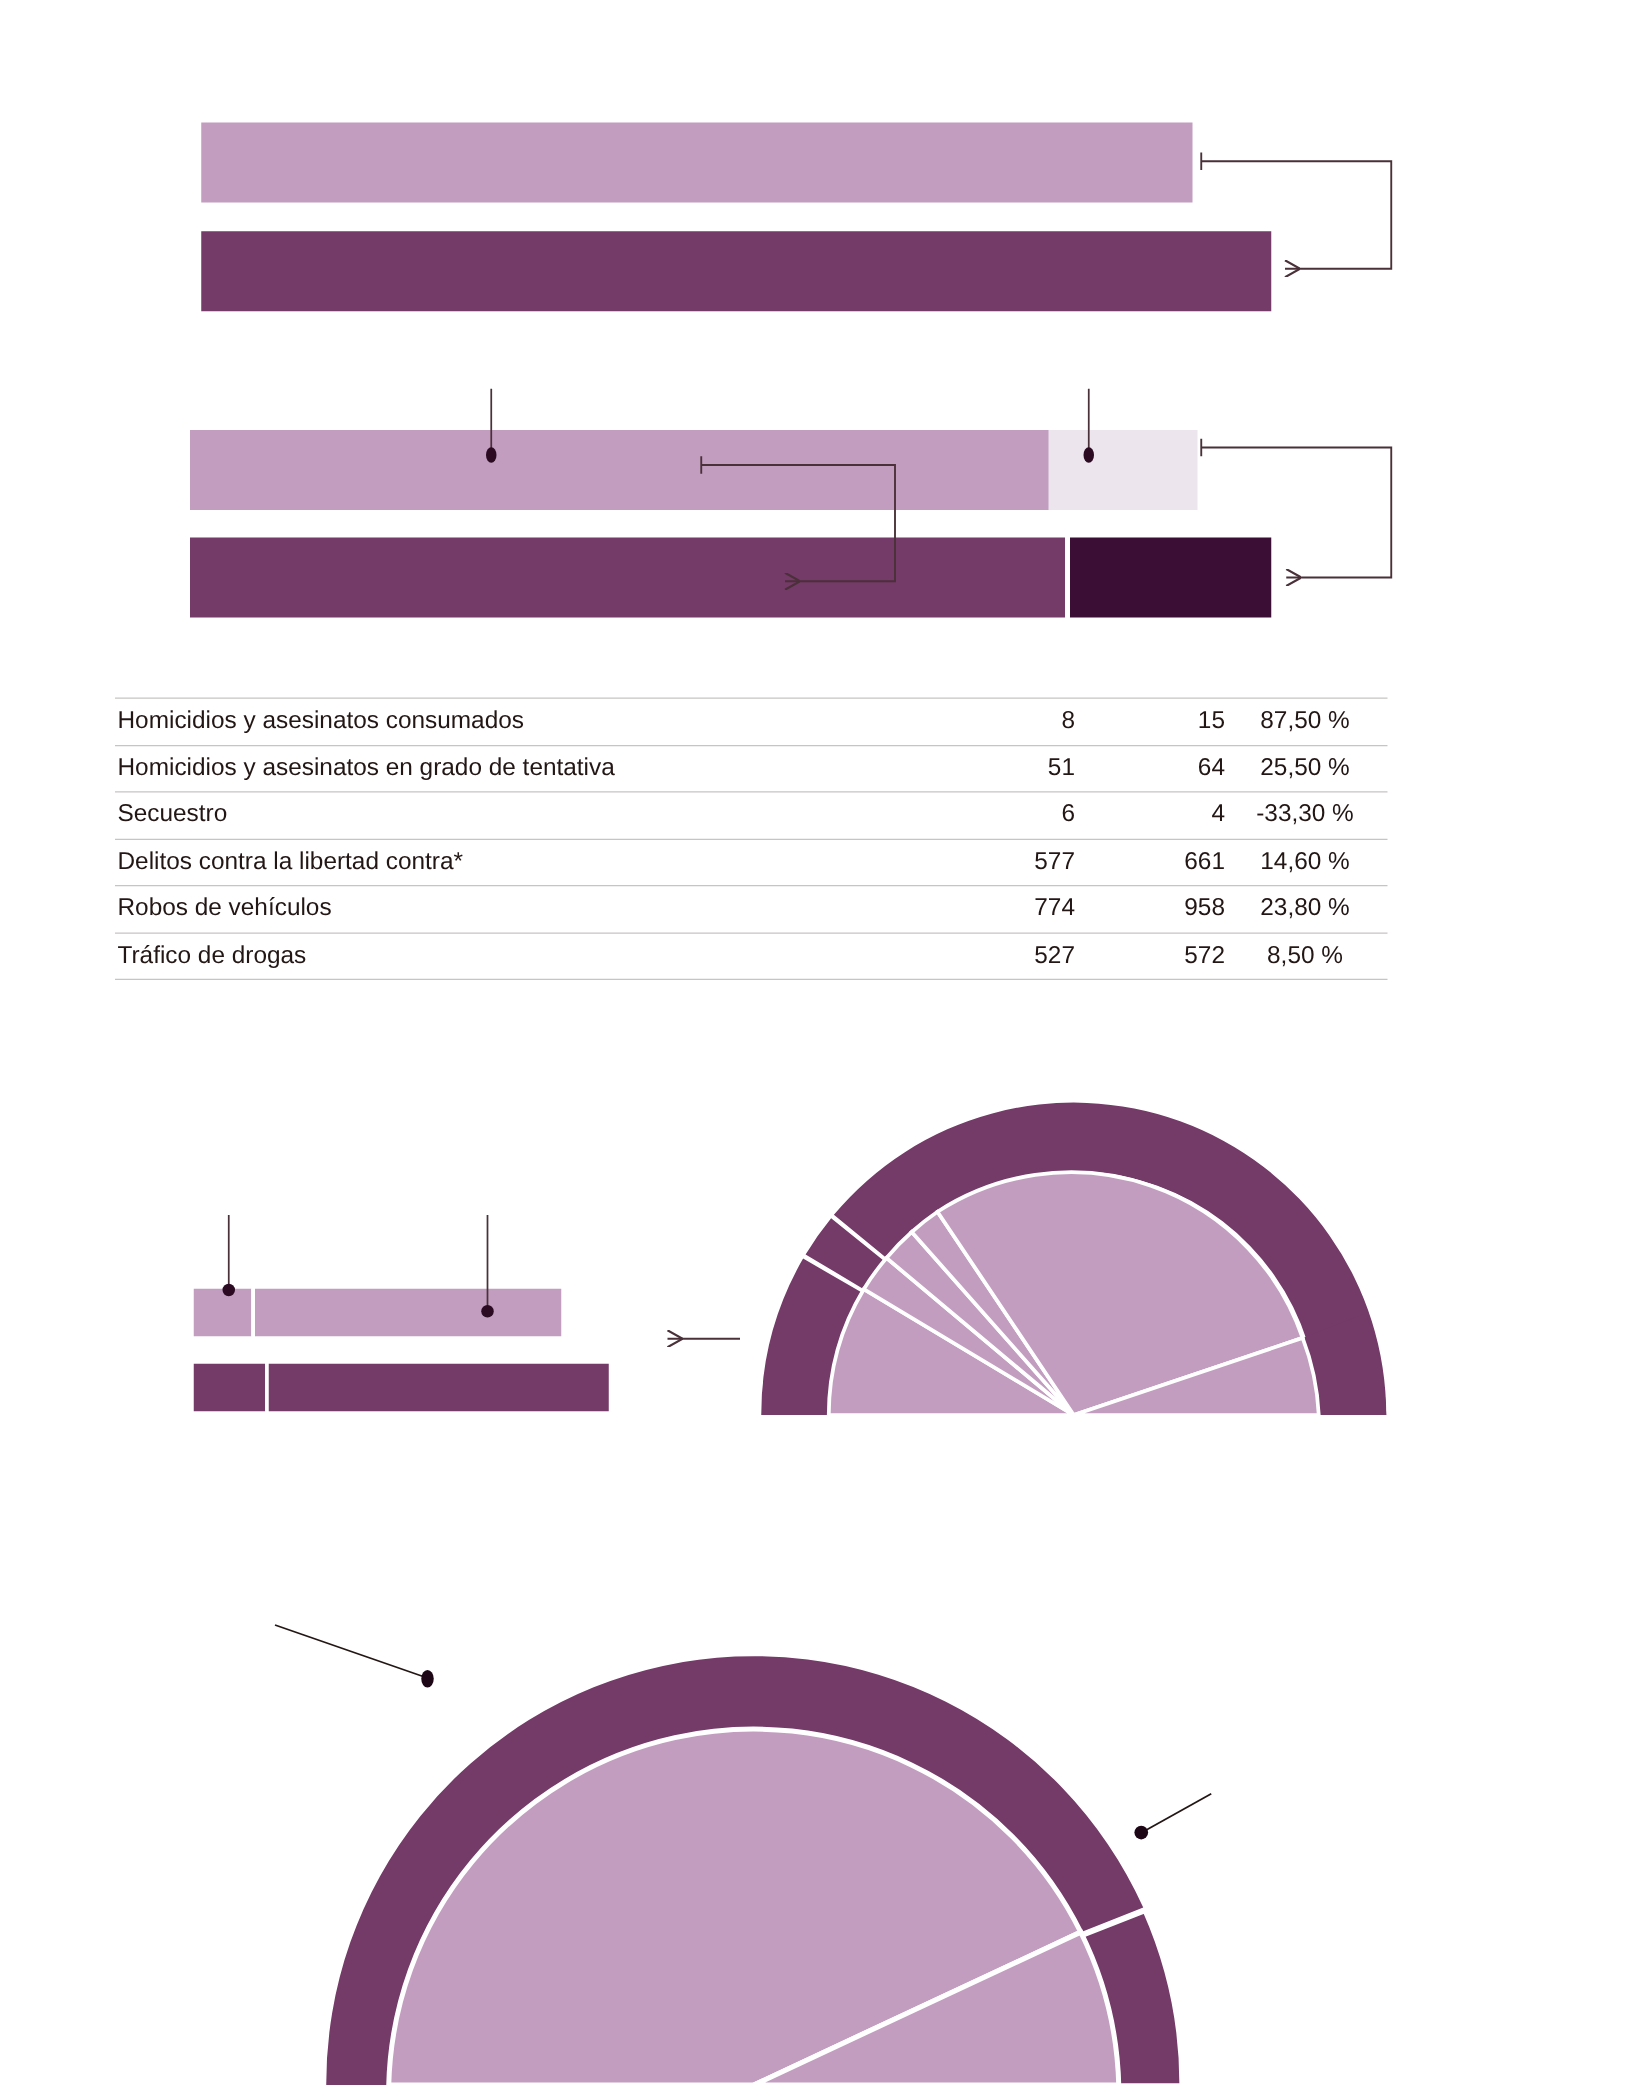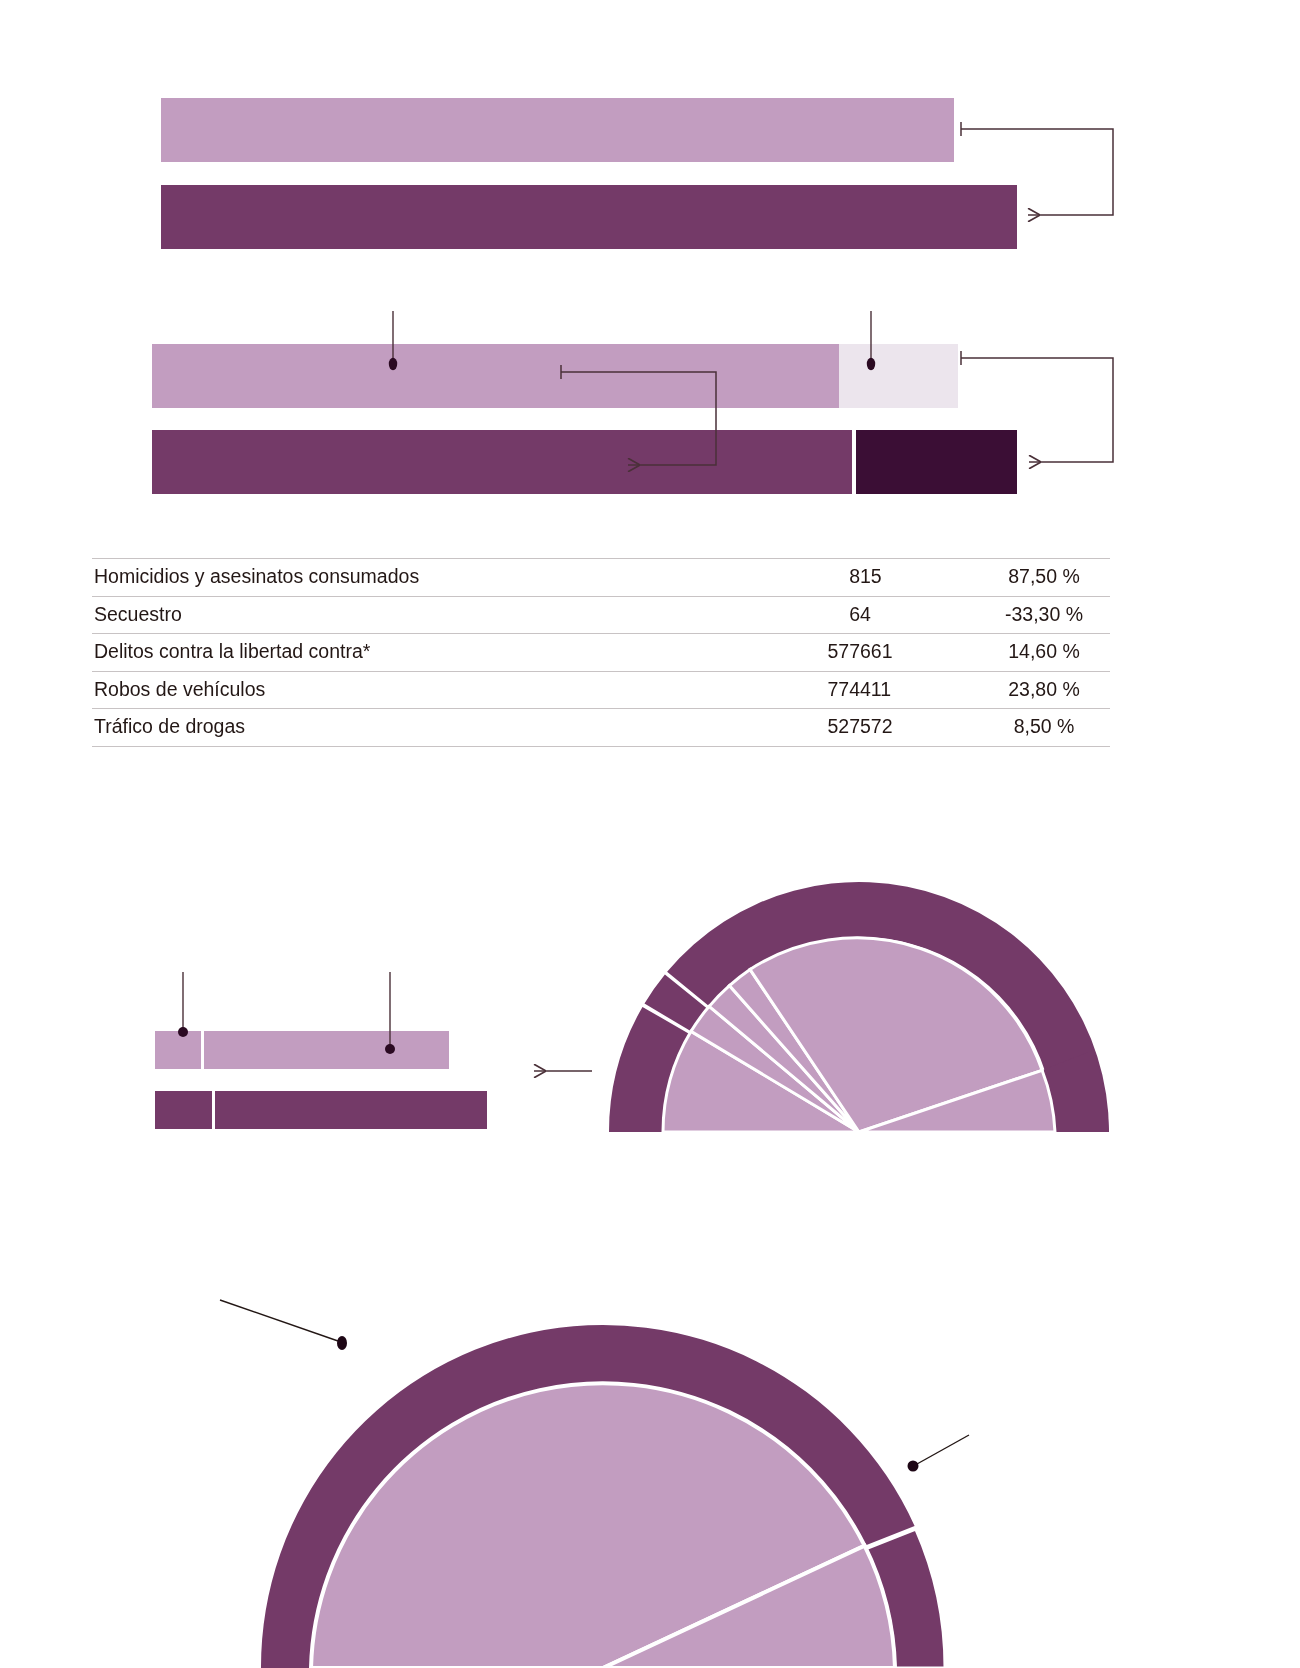--- a/index.html
+++ b/index.html
@@ -23,21 +23,21 @@
   .tbl td{
     font-size:19.5px;line-height:1;
     padding:8px 0 9px 0;
     border-bottom:1.6px solid #c8c3c4;
     vertical-align:bottom;
     white-space:nowrap;
   }
   .tbl tr:first-child td{border-top:1.6px solid #c8c3c4;}
   .tbl td.c-label{text-align:left;padding-left:2px;}
   .tbl td.c-n1{text-align:right;width:128px;}
-  .tbl td.c-n2{text-align:left;width:120px;}
+  .tbl td.c-n2{text-align:right;width:120px;}
   .tbl td.c-pct{text-align:center;width:128px;padding-right:2px;}
 
   
   .semi{position:absolute;overflow:hidden;}
   .semi svg{display:block;}
 </style>
 </head>
 <body>
 
 <div class="stage">
@@ -59,35 +59,41 @@
 
   <table class="tbl">
     <tbody>
       <tr>
         <td class="c-label">Homicidios y asesinatos consumados</td>
         <td class="c-n1">8</td>
         <td class="c-n2">15</td>
         <td class="c-pct">87,50 %</td>
       </tr>
       <tr>
+        <td class="c-label">Homicidios y asesinatos en grado de tentativa</td>
+        <td class="c-n1">51</td>
+        <td class="c-n2">64</td>
+        <td class="c-pct">25,50 %</td>
+      </tr>
+      <tr>
         <td class="c-label">Secuestro</td>
         <td class="c-n1">6</td>
         <td class="c-n2">4</td>
         <td class="c-pct">-33,30 %</td>
       </tr>
       <tr>
         <td class="c-label">Delitos contra la libertad contra*</td>
         <td class="c-n1">577</td>
         <td class="c-n2">661</td>
         <td class="c-pct">14,60 %</td>
       </tr>
       <tr>
         <td class="c-label">Robos de vehículos</td>
         <td class="c-n1">774</td>
-        <td class="c-n2">411</td>
+        <td class="c-n2">958</td>
         <td class="c-pct">23,80 %</td>
       </tr>
       <tr>
         <td class="c-label">Tráfico de drogas</td>
         <td class="c-n1">527</td>
         <td class="c-n2">572</td>
         <td class="c-pct">8,50 %</td>
       </tr>
     </tbody>
   </table>

